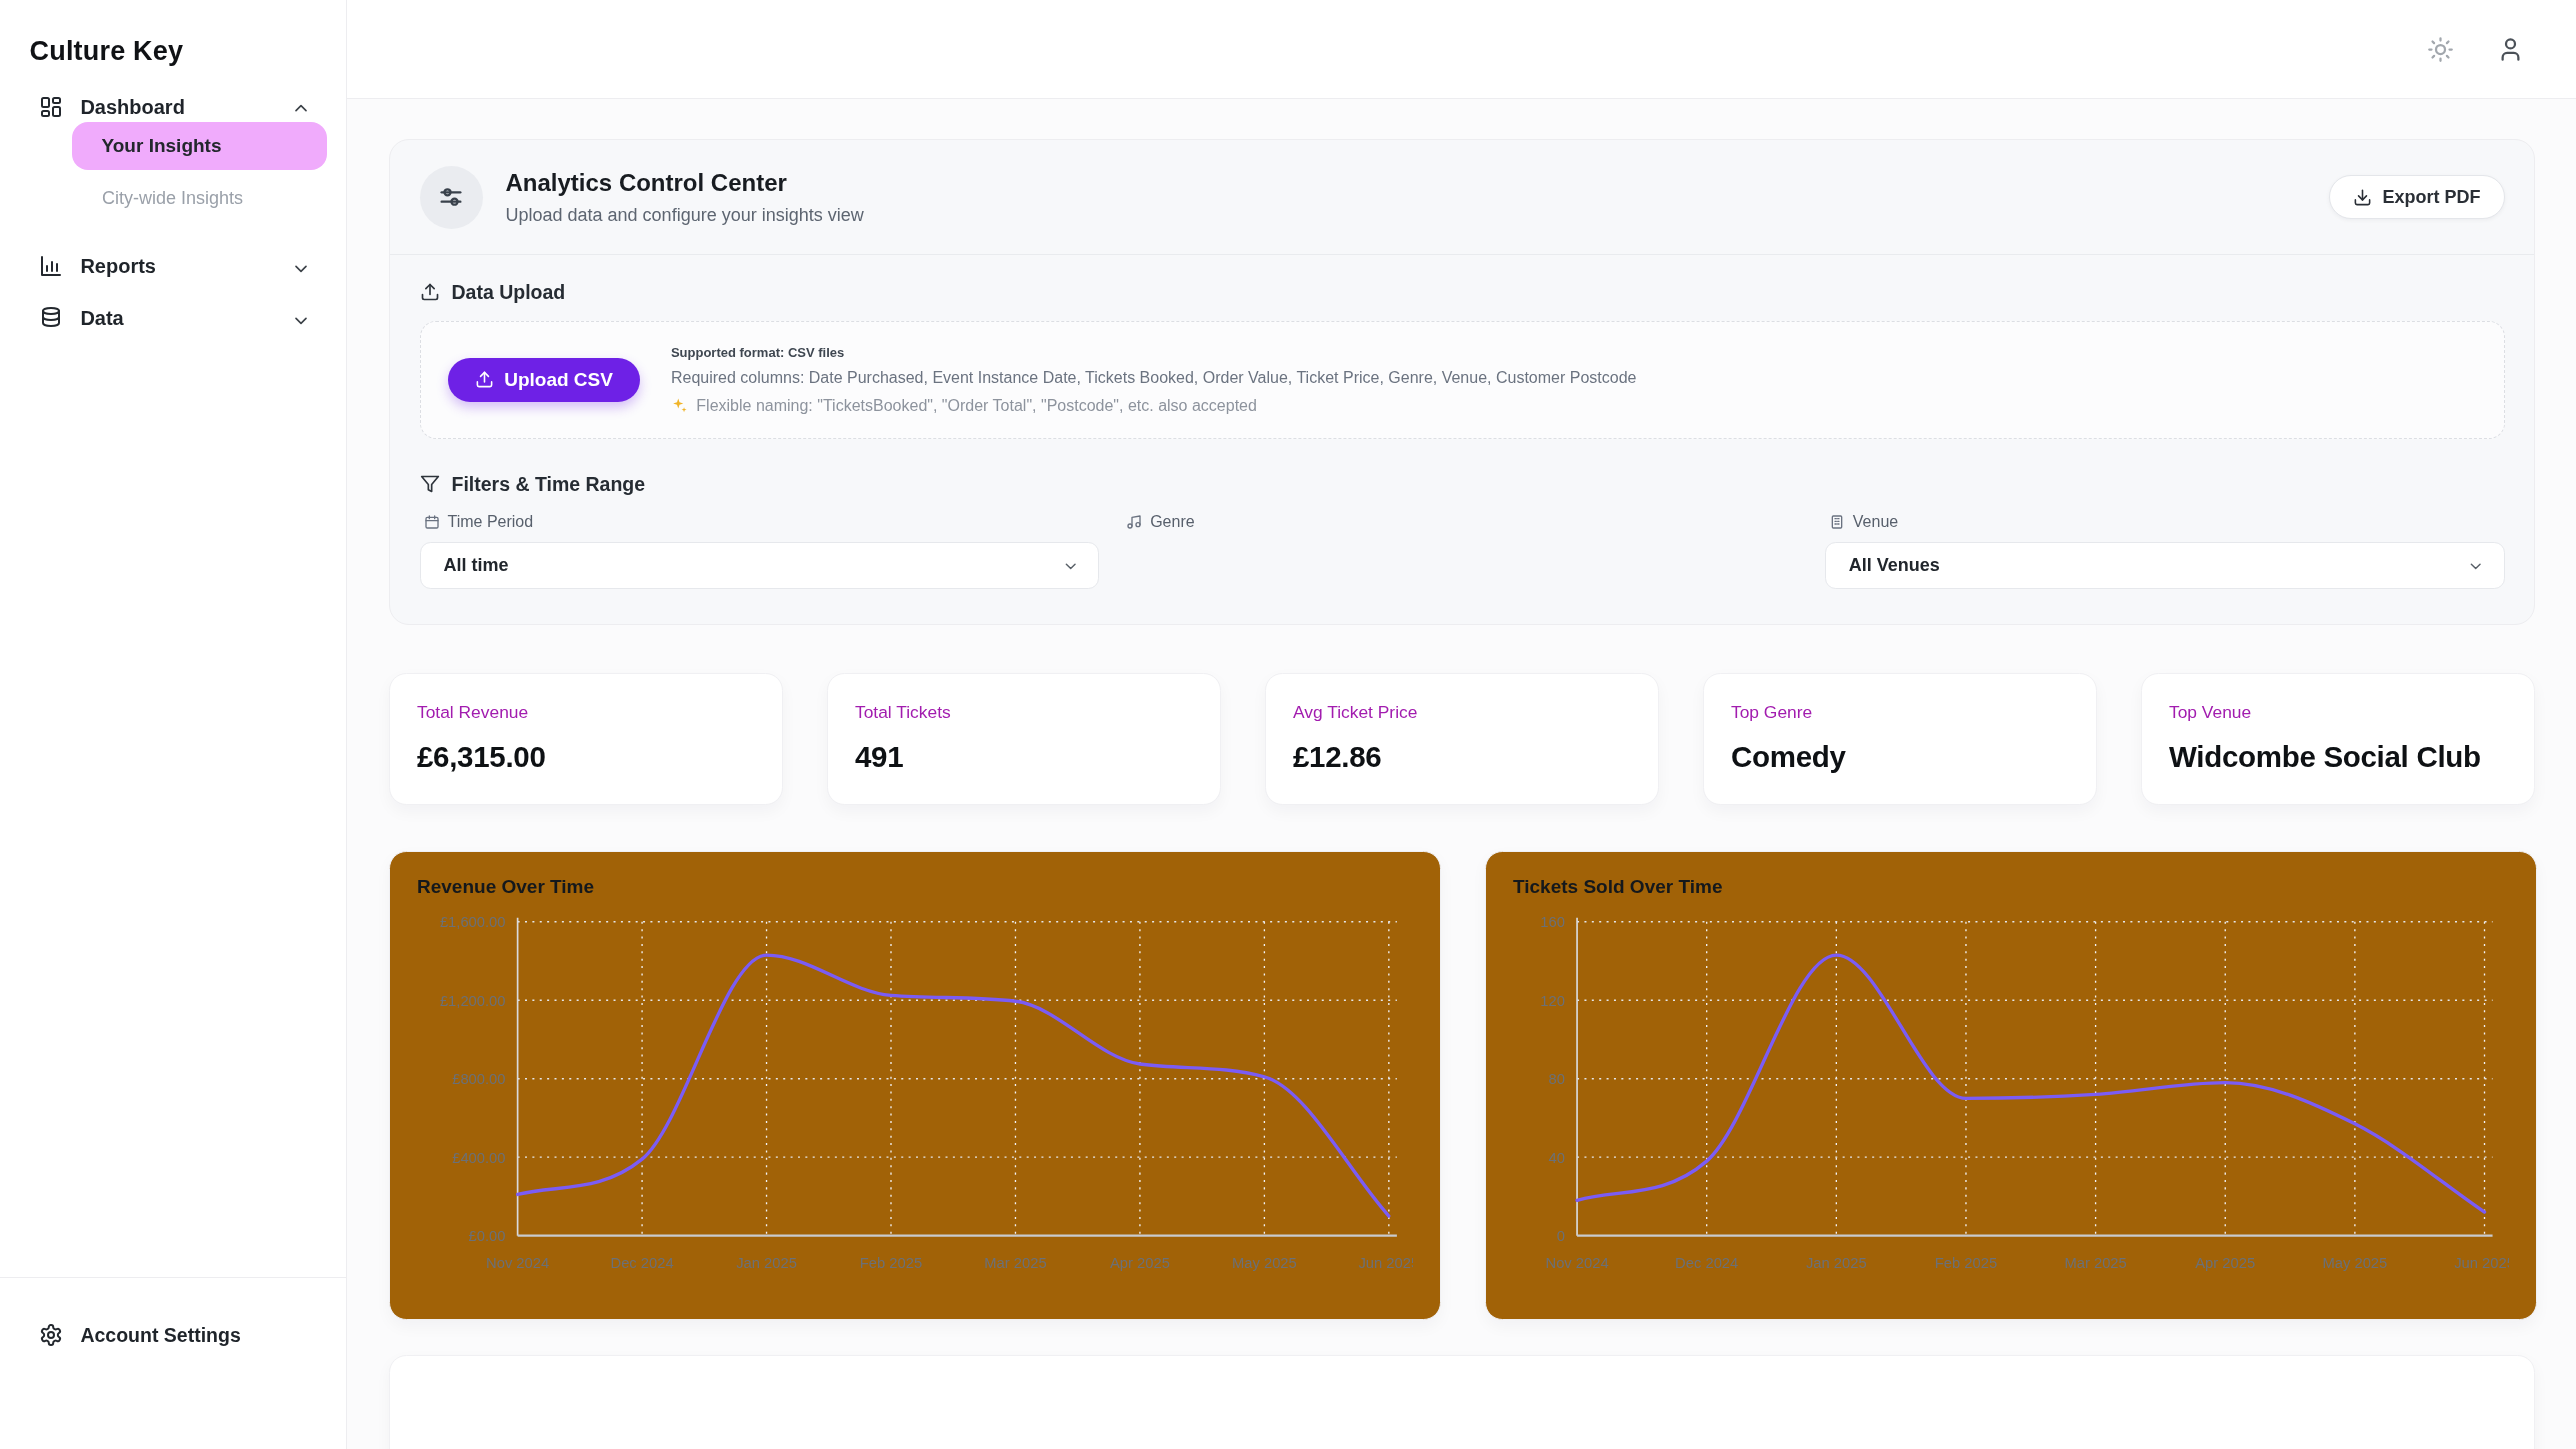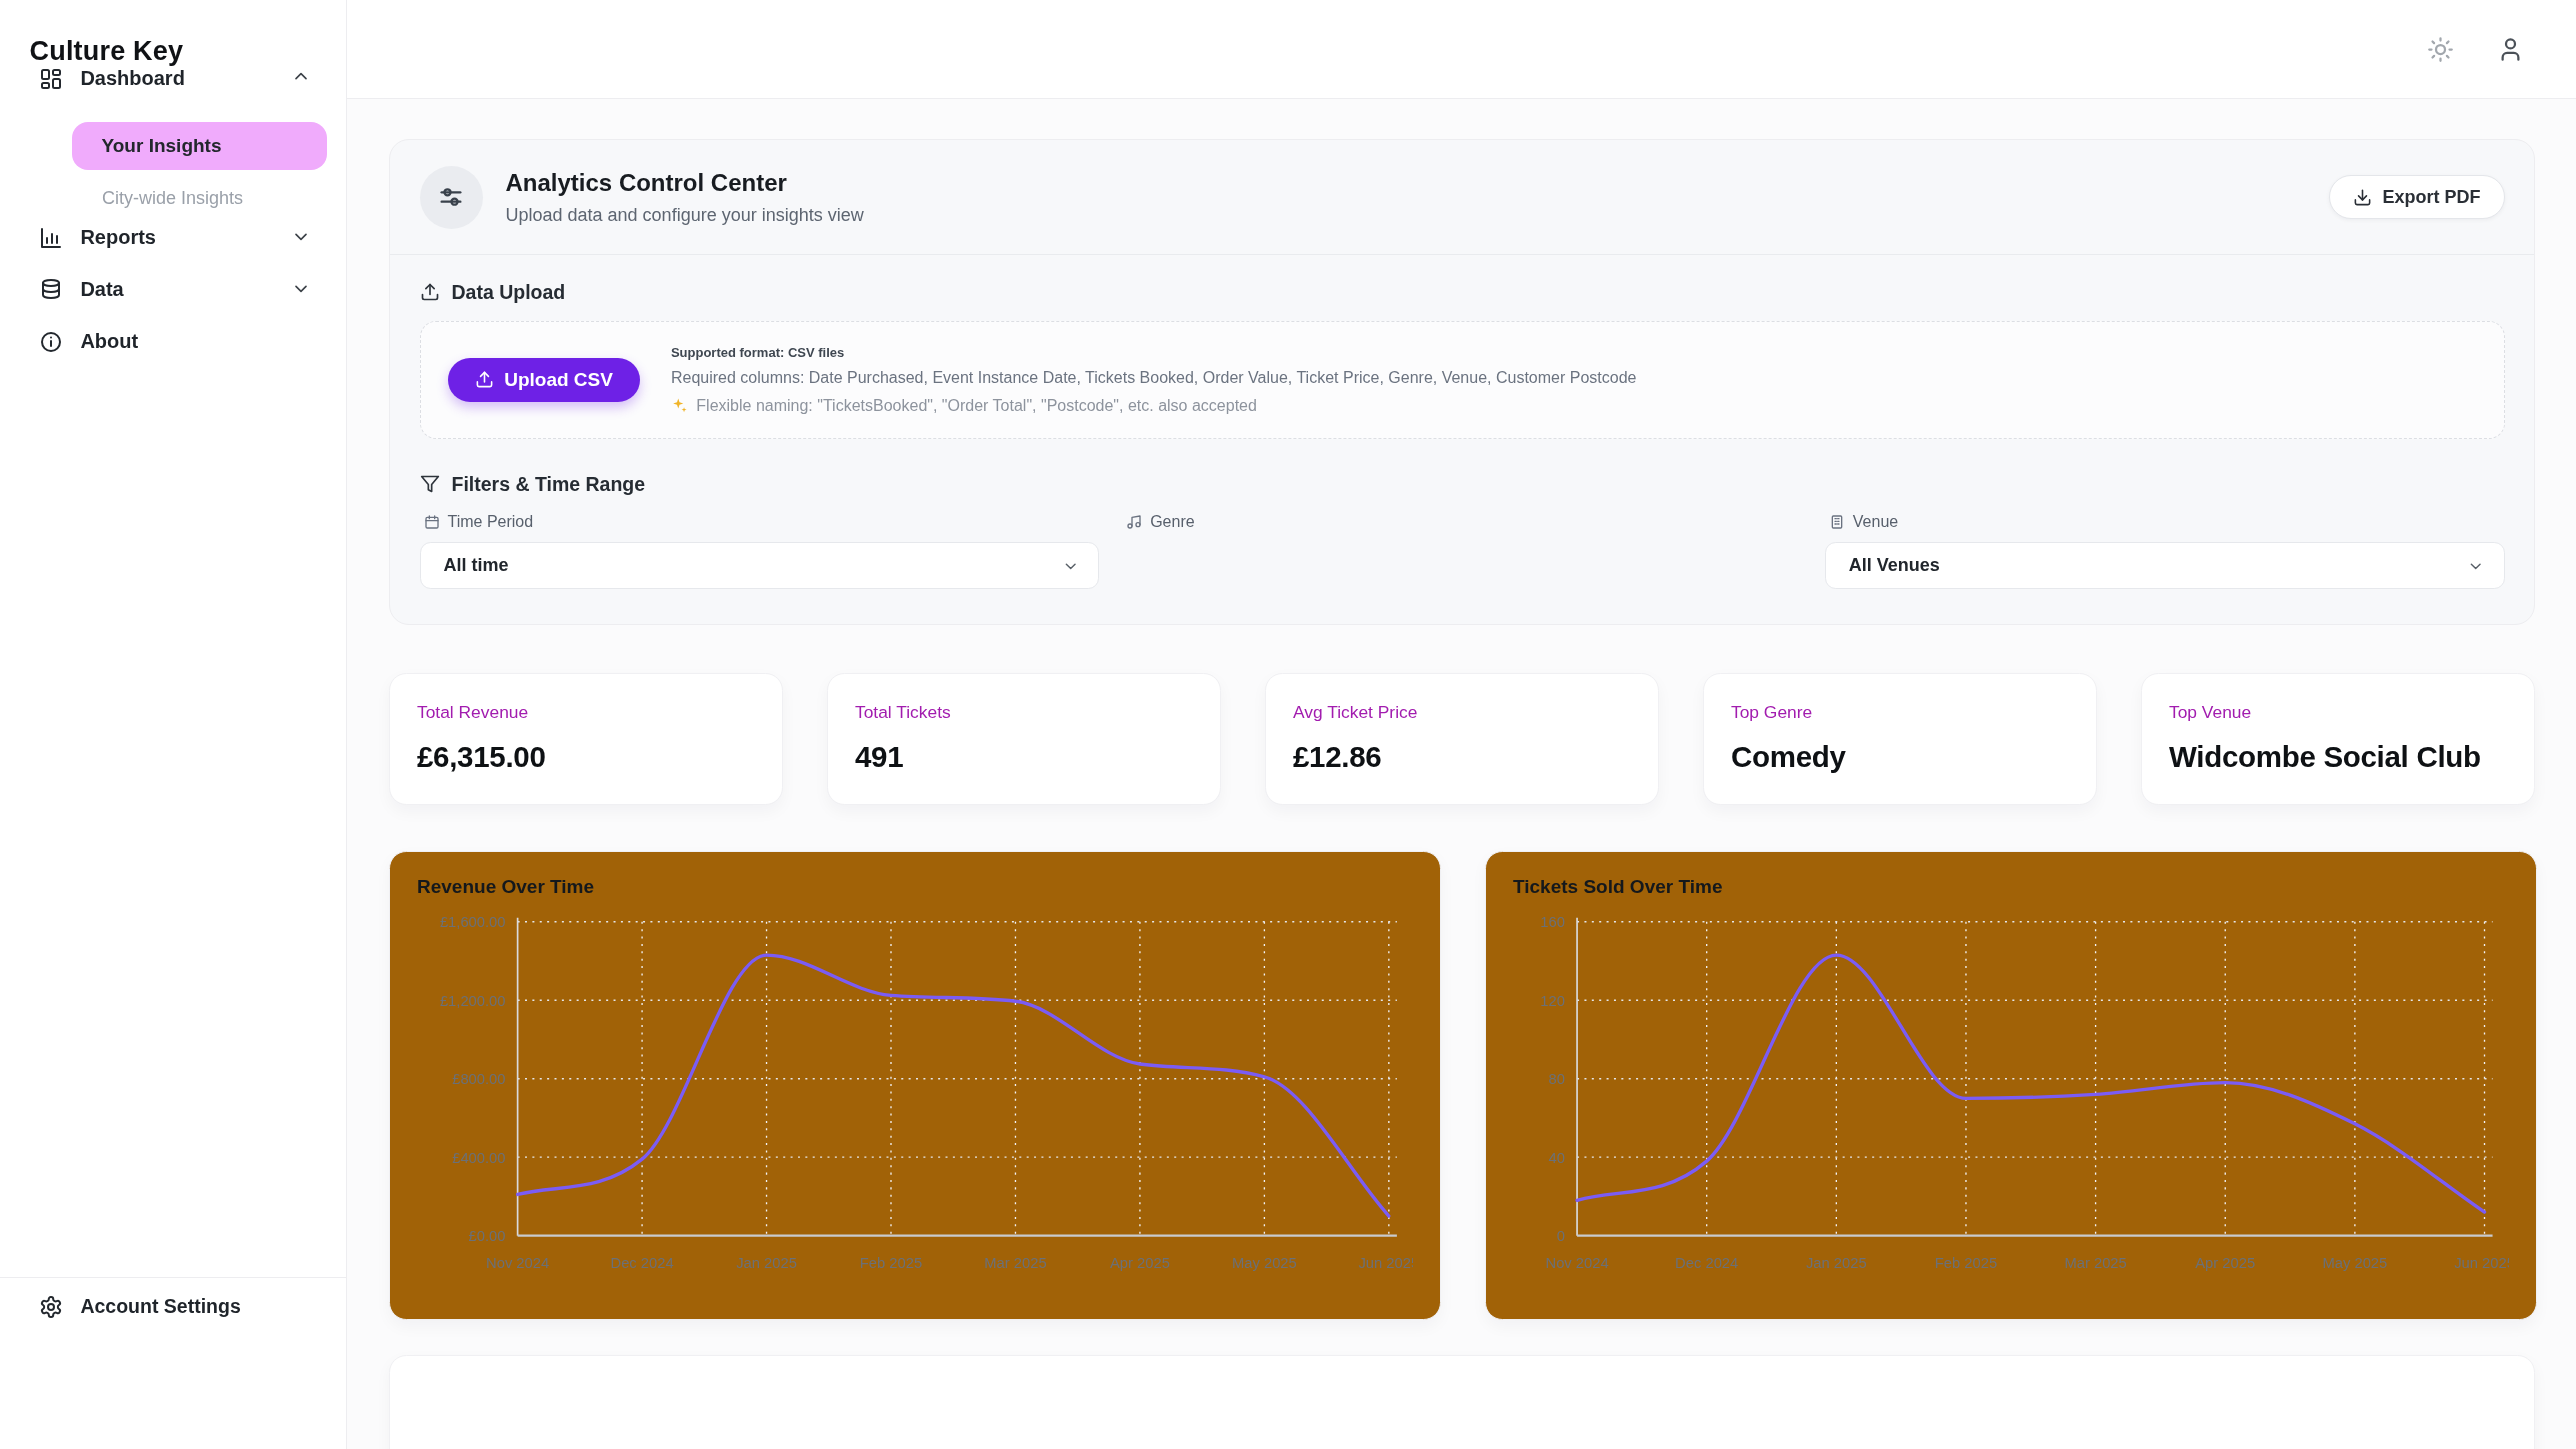--- a/index.html
+++ b/index.html
@@ -4,21 +4,21 @@
 <style>
   * { box-sizing: border-box; }
   html, body { margin:0; padding:0; width:2576px; height:1450px; overflow:hidden;
     font-family:"Liberation Sans", sans-serif; background:#fbfbfc; color:#17191c; }
   .app { display:flex; width:2576px; height:1450px; }
 
   
   .sidebar { position:relative; width:347px; height:1450px; background:#ffffff;
     border-right:0.7px solid #ededf0; flex:0 0 347px; }
   .logo { padding:36px 0 0 29.5px; font-size:27px; font-weight:700; color:#101215; letter-spacing:0.2px; }
-  .nav-row { height:52px; display:flex; align-items:flex-start; gap:17.4px; padding:0 35px 0 39px;
+  .nav-row { height:52px; display:flex; align-items:flex-end; gap:17.4px; padding:0 35px 0 39px;
     font-size:20px; font-weight:600; color:#1f242a; cursor:pointer; }
   .nav-row .nicon { width:24px; height:24px; color:#23282e; display:flex; }
   .nav-row .chev { margin-left:auto; width:20px; height:20px; color:#3c4248; display:flex; }
   .subnav { margin:1.3px 0 6.7px 0; }
   .pill { margin:2.7px 20px 8px 72px; width:255px; height:48px; border-radius:16px;
     background:#f0abfc; display:flex; align-items:center; padding-left:29.5px;
     font-size:19px; font-weight:600; color:#23272d; cursor:pointer; }
   .subitem { height:42px; display:flex; align-items:center; padding-left:102px;
     font-size:18px; color:#9aa0a9; cursor:pointer; }
   .sidebar-footer { position:absolute; top:1277px; left:0; right:0;
@@ -218,28 +218,20 @@
               <use href="#i-db"></use>
             </svg>
           </span>
         <span>Data</span>
         <span class="chev">
             <svg viewBox="0 0 24 24" fill="none" stroke="currentColor" stroke-width="2" stroke-linecap="round" stroke-linejoin="round">
               <use href="#i-chev-down"></use>
             </svg>
           </span>
       </div>
-      <div class="nav-row">
-        <span class="nicon">
-            <svg viewBox="0 0 24 24" fill="none" stroke="currentColor" stroke-width="2" stroke-linecap="round" stroke-linejoin="round">
-              <use href="#i-info"></use>
-            </svg>
-          </span>
-        <span>About</span>
-      </div>
     </nav>
     <div class="sidebar-footer">
       <div class="nav-row">
         <span class="nicon">
             <svg viewBox="0 0 24 24" fill="none" stroke="currentColor" stroke-width="2" stroke-linecap="round" stroke-linejoin="round">
               <use href="#i-gear"></use>
             </svg>
           </span>
         <span>Account Settings</span>
       </div>

